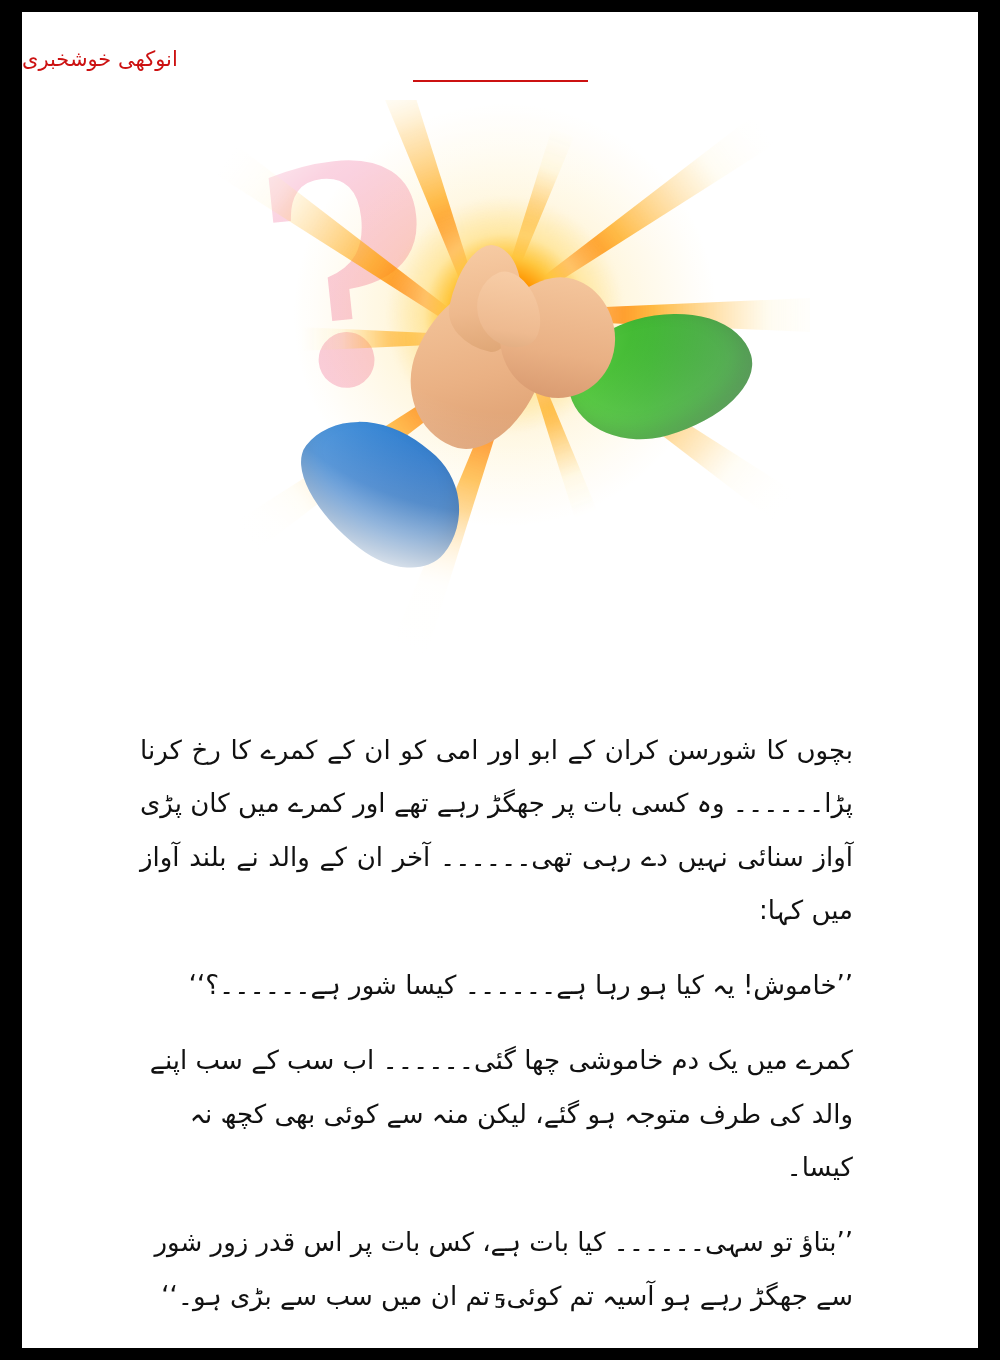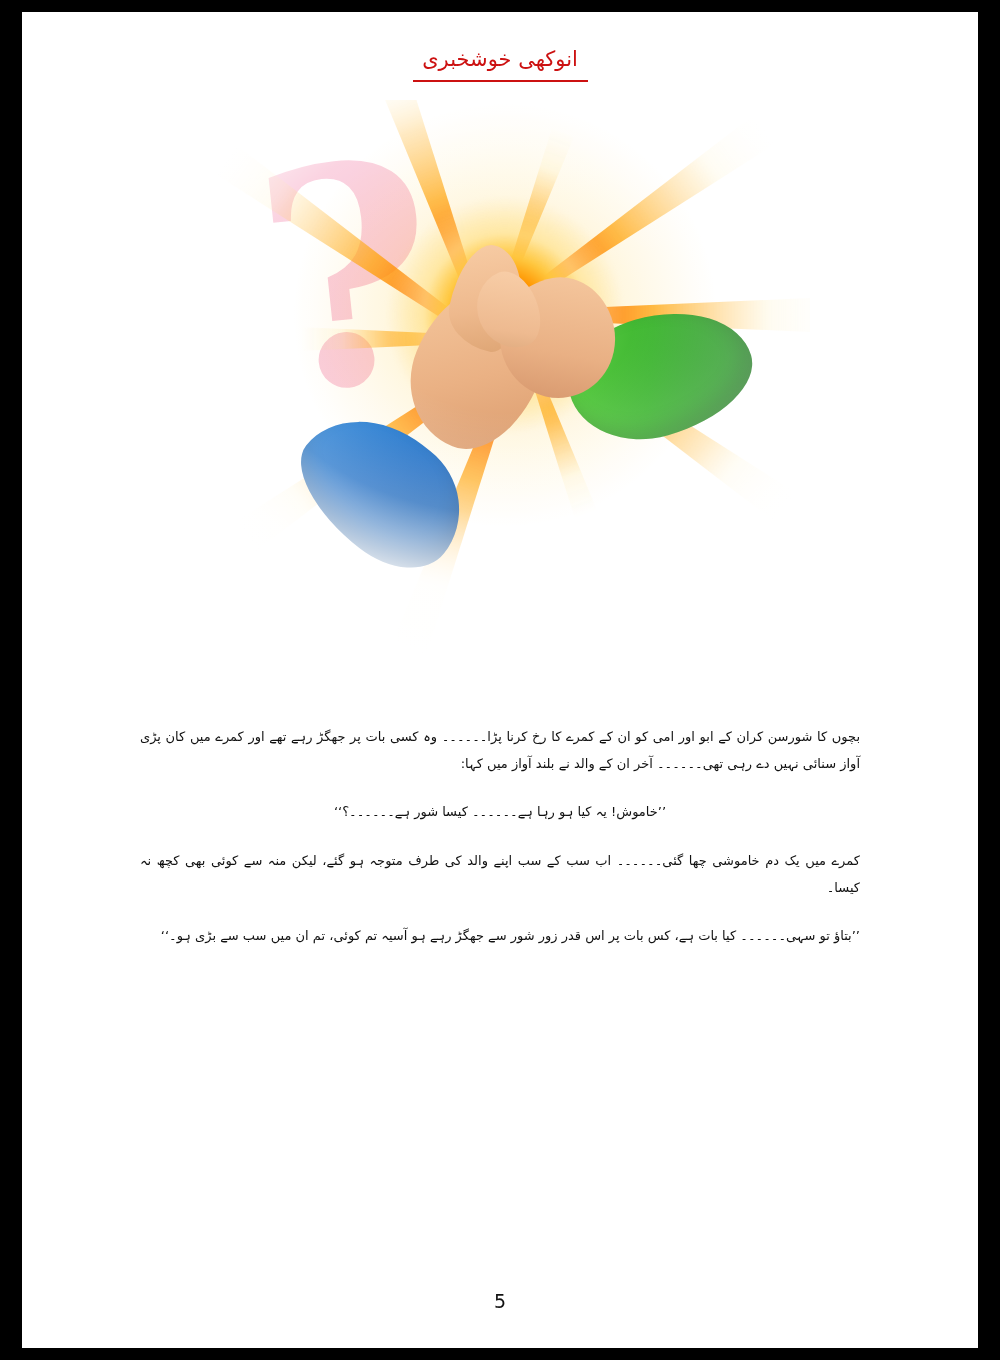--- a/index.html
+++ b/index.html
@@ -23,21 +23,21 @@
     box-sizing: border-box;
     overflow: hidden;
   }
 
   
   .header {
     position: absolute;
     top: 34px;
     left: 0;
     width: 100%;
-    text-align: center;
+    text-align: left;
   }
   .header-title {
     display: inline-block;
     color: #cc1111;
     font-size: 21px;
     line-height: 1.25;
     font-family: "DejaVu Sans", sans-serif;
     direction: rtl;
     unicode-bidi: bidi-override;
     letter-spacing: 0.5px;
@@ -197,27 +197,27 @@
     position: absolute;
     top: 712px;
     left: 118px;
     width: 720px;
     direction: rtl;
     text-align: justify;
     color: #111111;
     font-family: "DejaVu Sans", sans-serif;
   }
   .para {
-    font-size: 13px;
+    font-size: 26px;
     line-height: 2.05;
-    margin: 0 0 13px 0;
+    margin: 0 7px 13px 0;
     unicode-bidi: plaintext;
   }
   .para.center { text-align: center; }
-  .para.sp { margin-top: 22px; }
+  .para.sp { margin-top: 22px; text-align: right; }
 
   
   .page-number {
     position: absolute;
     bottom: 36px;
     left: 0;
     width: 100%;
     text-align: center;
     font-size: 19px;
     color: #111111;

